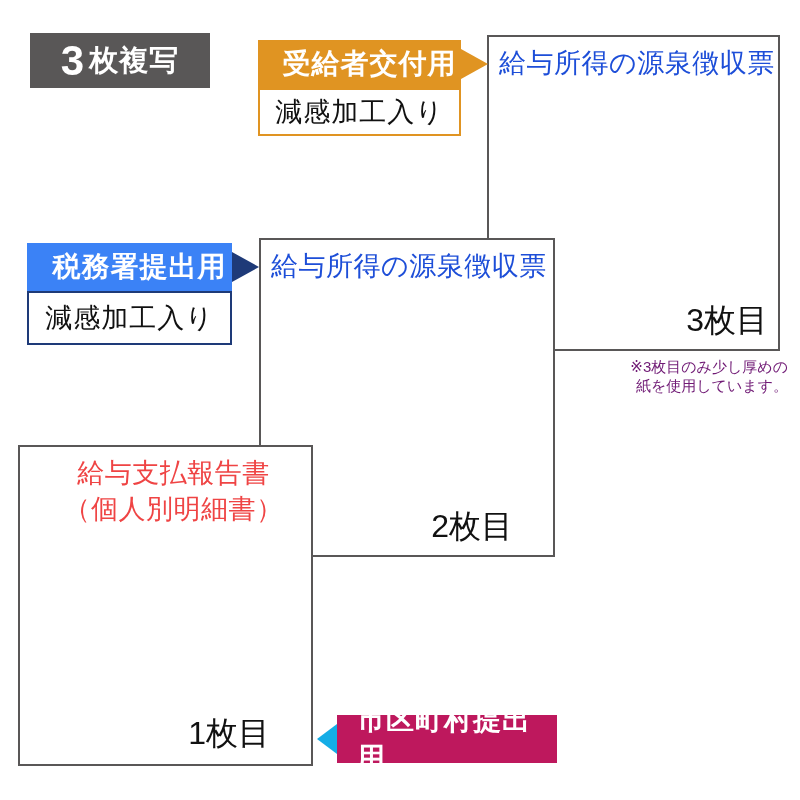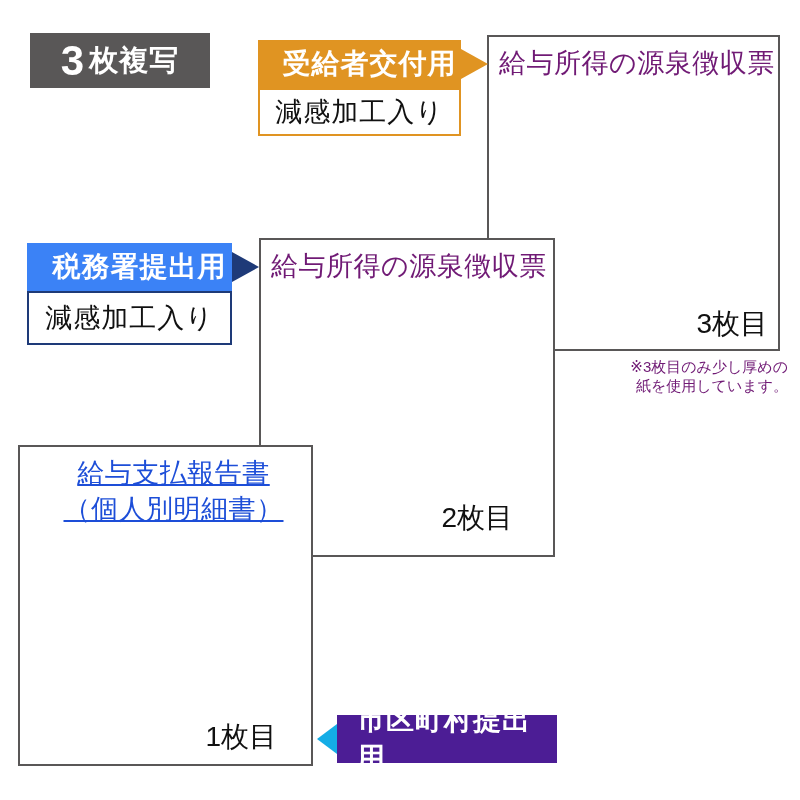--- a/index.html
+++ b/index.html
@@ -5,39 +5,39 @@
   * { margin:0; padding:0; box-sizing:border-box; }
   html,body { width:800px; height:800px; background:#ffffff; }
   body { font-family:"Liberation Sans","DejaVu Sans",sans-serif; color:#111; }
   .canvas { position:relative; width:800px; height:800px; overflow:hidden; background:#fff; }
 
   
   .sheet { position:absolute; background:#fff; border:2px solid #595757; }
   .sheet-3 { left:487px; top:35px;  width:293px; height:316px; }
   .sheet-2 { left:259px; top:238px; width:296px; height:319px; }
   .sheet-1 { left:18px;  top:445px; width:295px; height:321px; }
-  .sheet-title { margin:8px 0 0 10px; font-size:27px; letter-spacing:0.5px; color:#701a75; }
-  .sheet-1 .sheet-title { margin:8px 0 0 16px; text-align:center; color:#1d4ed8; line-height:1.35;text-decoration:underline; }
-  .page-label { position:absolute; font-size:28px; color:#111; }
+  .sheet-title { margin:8px 0 0 10px; font-size:27px; letter-spacing:0.5px; color:#1d4ed8; }
+  .sheet-1 .sheet-title { margin:8px 0 0 16px; text-align:center; color:#ef4444; line-height:1.35; }
+  .page-label { position:absolute; font-size:32px; color:#111; }
   .sheet-3 .page-label { right:10px; bottom:6px; }
-  .sheet-2 .page-label { right:40px; bottom:18px;margin-left:29px; }
-  .sheet-1 .page-label { right:34px; bottom:8px; }
+  .sheet-2 .page-label { right:40px; bottom:6px;margin-left:29px; }
+  .sheet-1 .page-label { right:41px; bottom:8px; }
 
   
   .copies-badge { position:absolute; left:30px; top:33px; width:180px; height:55px;
     background:#595757; color:#fff; display:flex; align-items:center; justify-content:center; gap:5px; }
   .copies-badge .num { font-size:42px; font-weight:600; line-height:1; }
   .copies-badge .txt { font-size:29px; font-weight:600; letter-spacing:1px; }
 
   
   .callout { position:absolute; height:48px; display:flex; align-items:center; justify-content:center;
     color:#fff; font-weight:700; font-size:28px; letter-spacing:1px;padding-left:20px; }
   .callout-recipient    { left:258px; top:40px;  width:203px; background:#E09422; }
   .callout-tax-office   { left:27px;  top:243px; width:205px; background:#3b82f6; }
-  .callout-municipality { left:337px; top:715px; width:220px; background:#4c1d95; }
+  .callout-municipality { left:337px; top:715px; width:220px; background:#be185d; }
   .arrow { position:absolute; top:50%; transform:translateY(-50%); width:0; height:0;
     border-top:15px solid transparent; border-bottom:15px solid transparent; }
   .callout-recipient  .arrow { left:100%; border-left:27px solid #E09422; }
   .callout-tax-office .arrow { left:100%; border-left:27px solid #1E3A78; }
   .callout-municipality .arrow { right:100%; border-right:20px solid #14ADE6; }
 
   
   .subtitle-box { position:absolute; background:#fff; display:flex; align-items:center; justify-content:center;
     font-size:27px; color:#111; letter-spacing:1px; }
   .subtitle-recipient  { left:258px; top:88px;  width:203px; height:48px; border:2px solid #E09422; }

